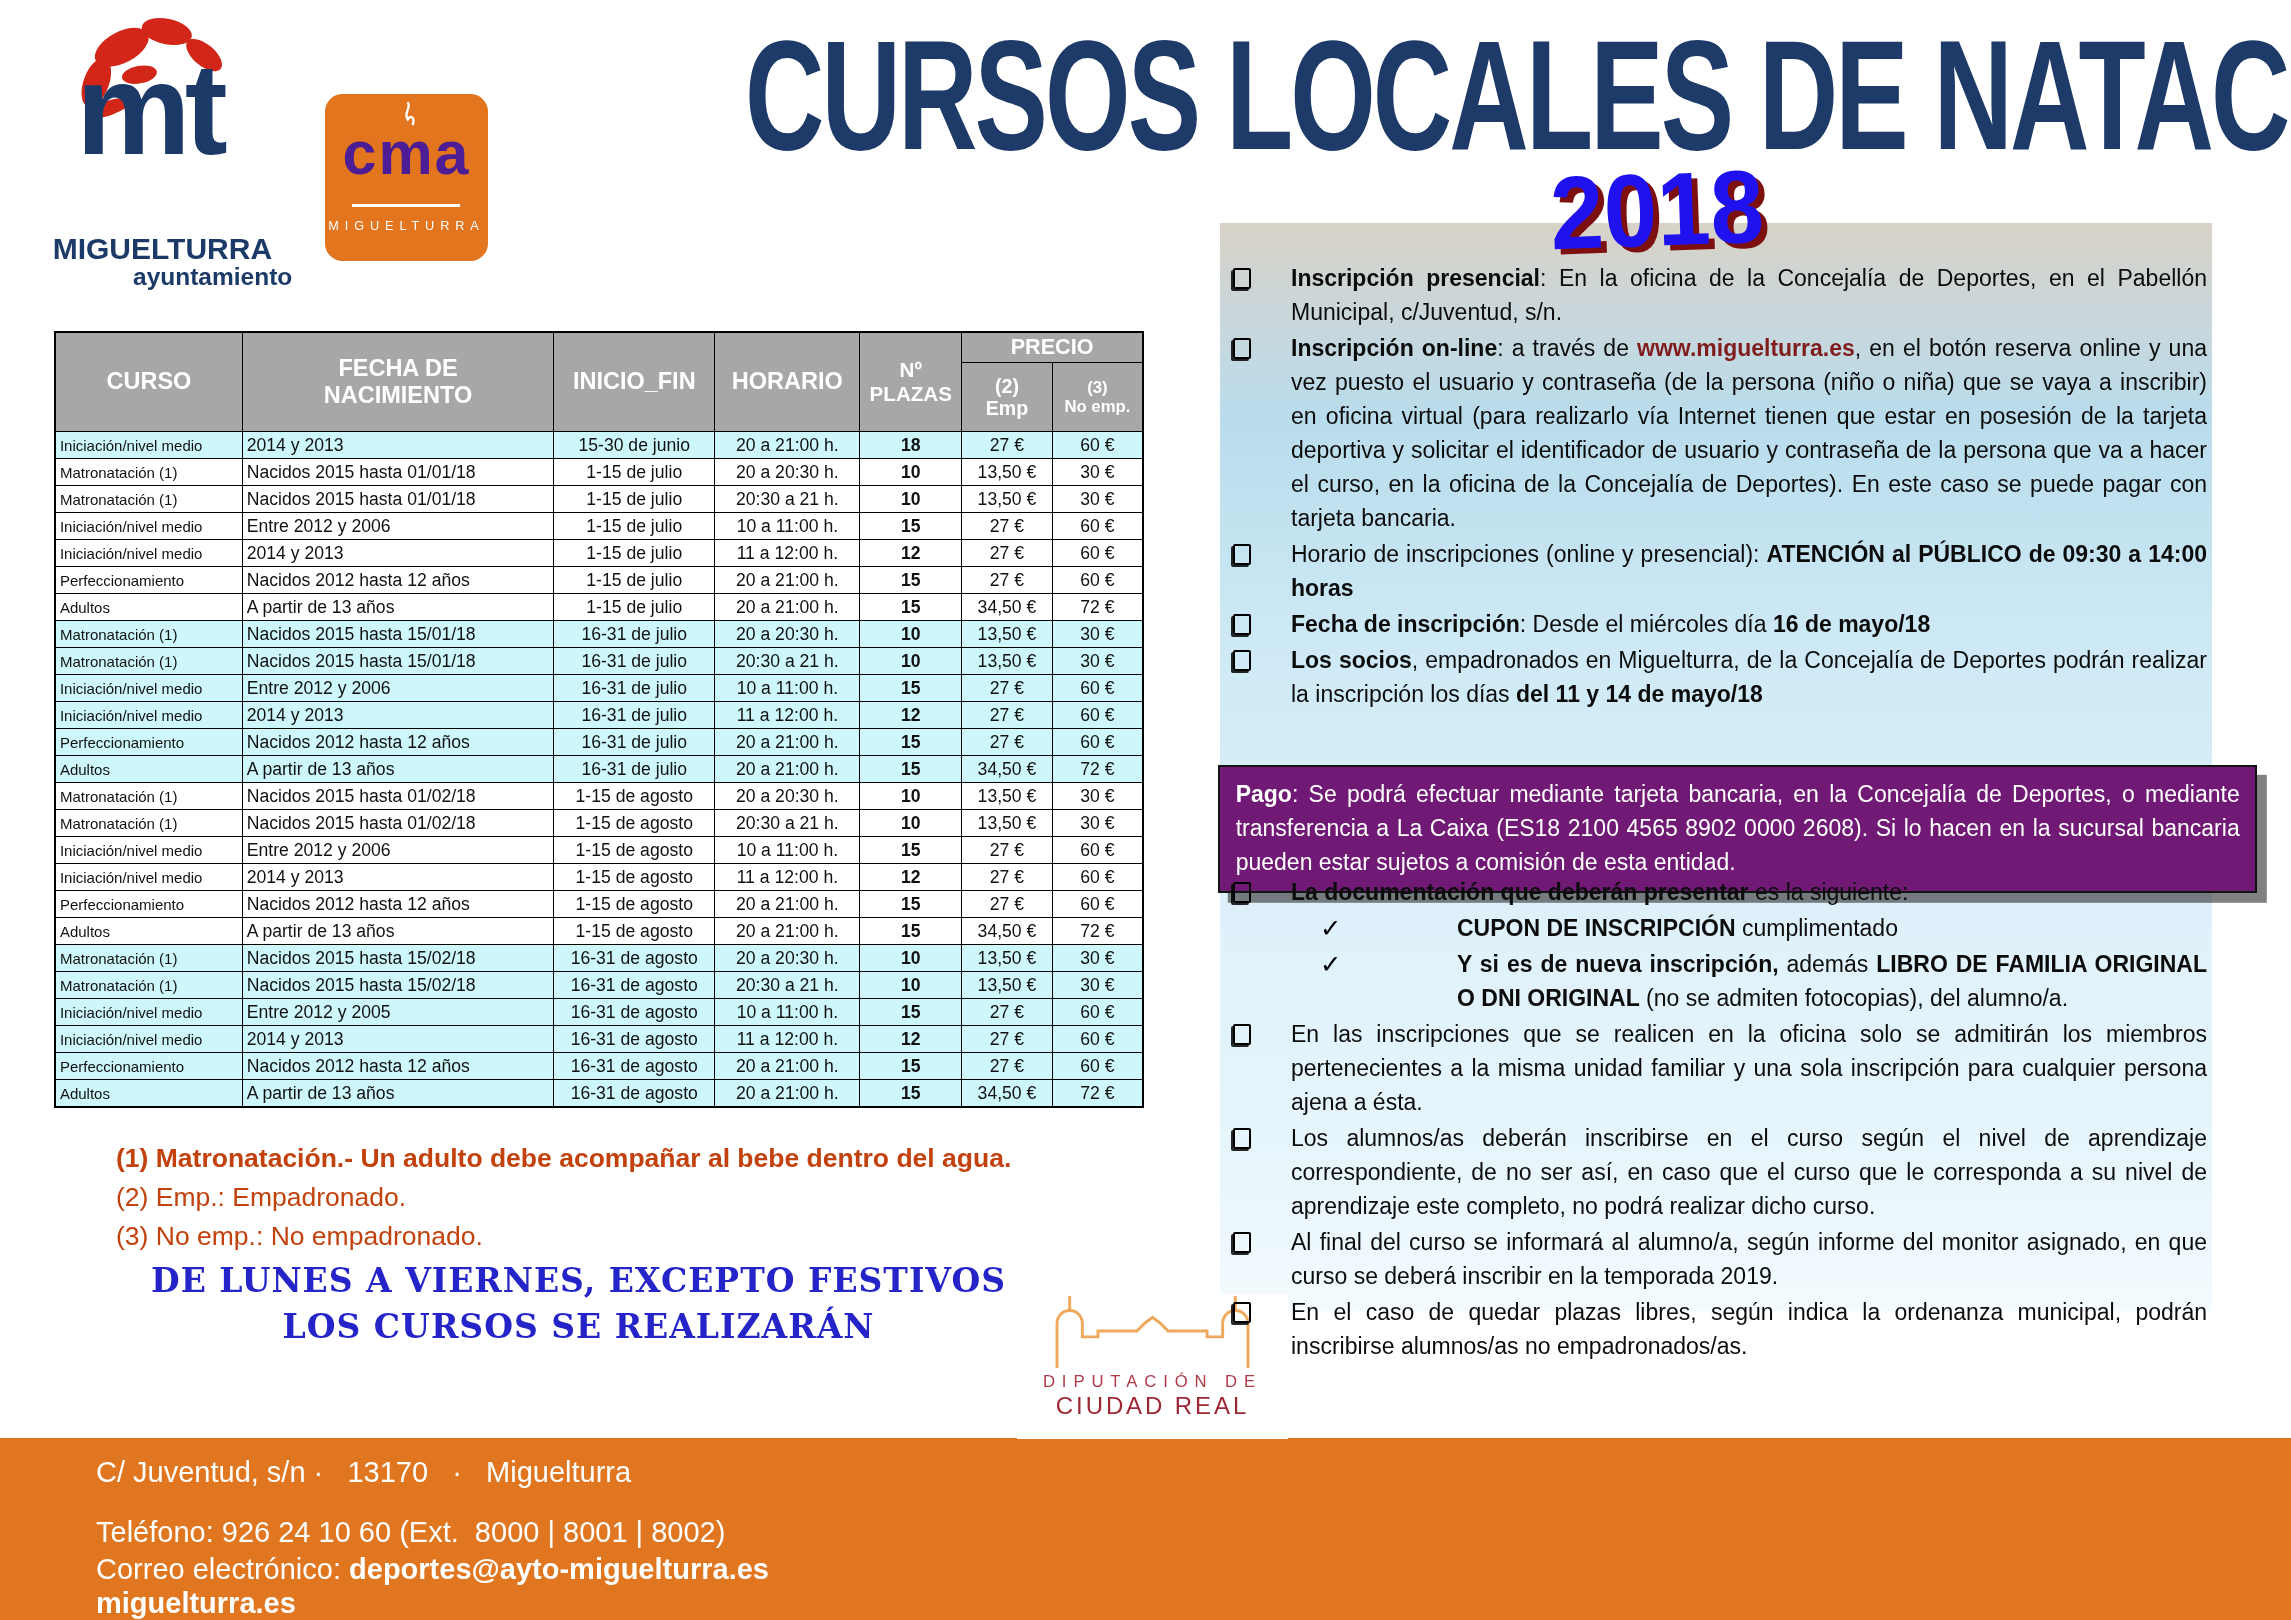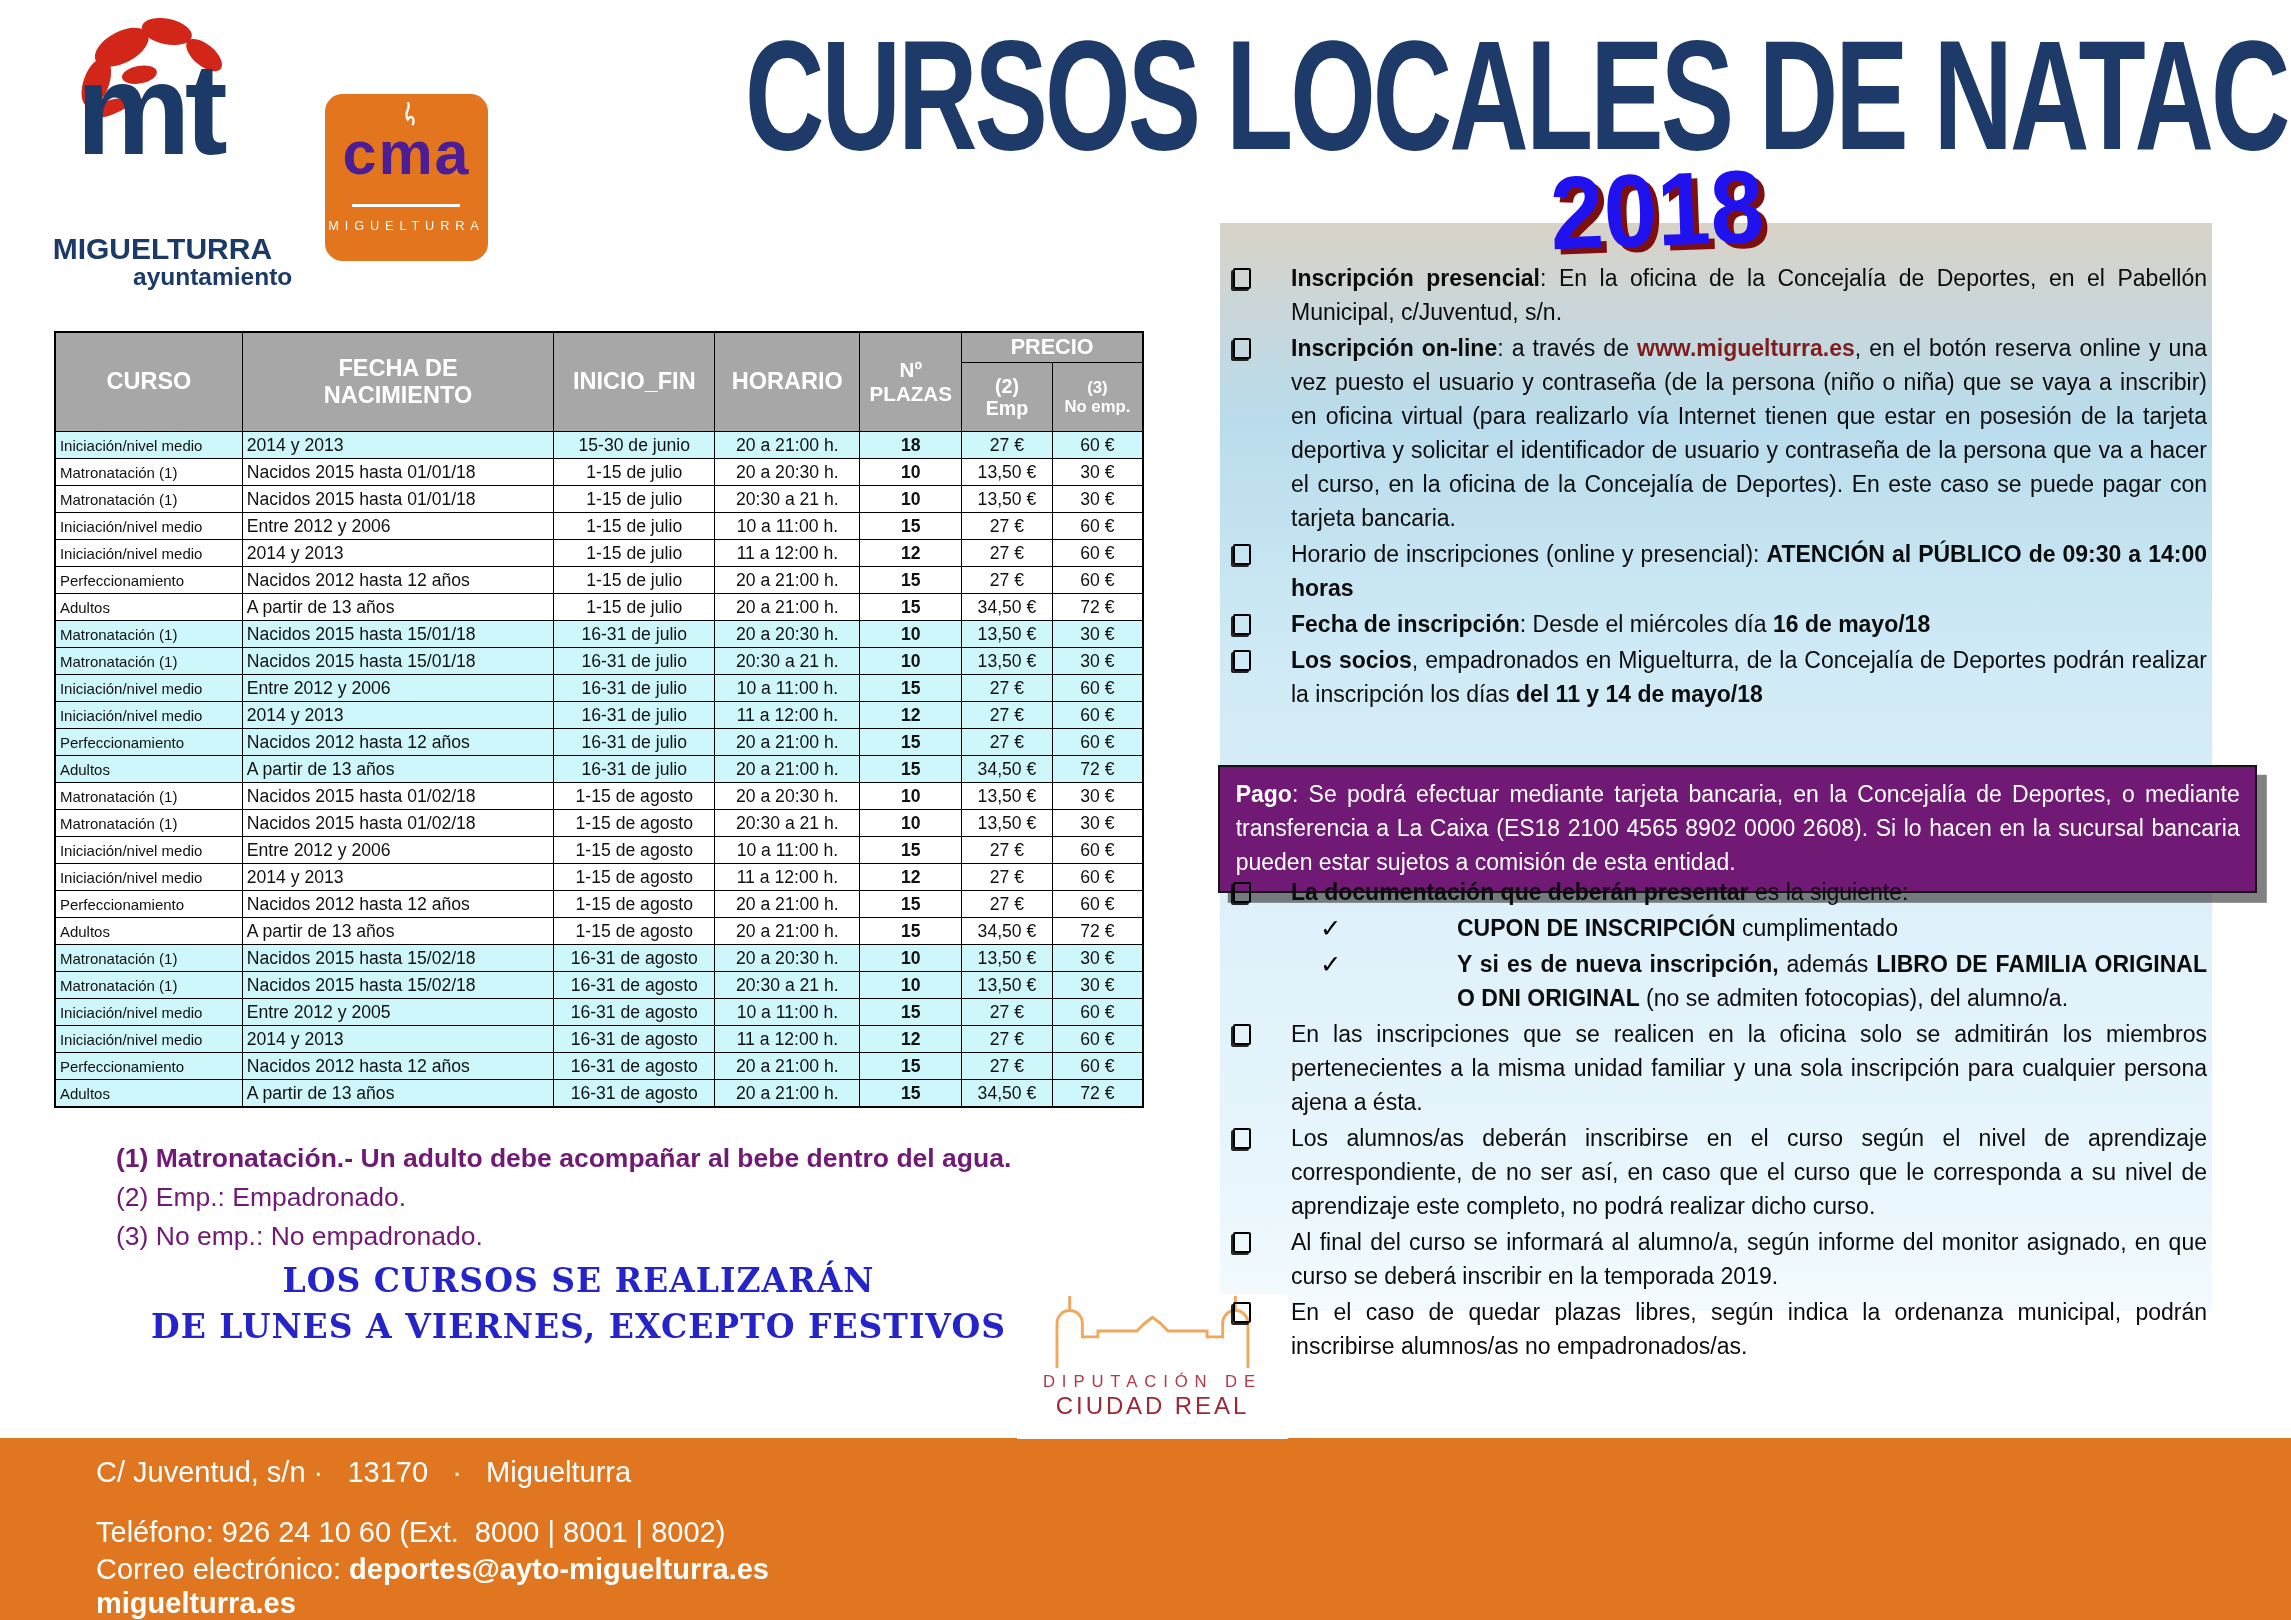--- a/index.html
+++ b/index.html
@@ -41,21 +41,21 @@
   .th-noemp{font-size:16.7px;}
   .course-table td{height:26px;font-size:17.6px;text-align:center;background:#ffffff;}
   .course-table tr.hl td{background:#cdf7fb;}
   .course-table td.col0{font-size:15px;text-align:left;}
   .course-table td.col1{text-align:left;font-size:17.6px;}
   .course-table td.col4{font-weight:700;}
   .cw0{width:186px;}.cw1{width:309px;}.cw2{width:160px;}.cw3{width:144px;}
   .cw4{width:101px;}.cw5{width:90px;}.cw6{width:90px;}
 
   
-  .footnotes{position:absolute;left:116px;top:1139px;font-size:26.5px;line-height:39px;color:#701a75;}
+  .footnotes{position:absolute;left:116px;top:1139px;font-size:26.5px;line-height:39px;color:#c2410c;}
   .footnotes .seg-b{font-weight:700;}
   .notice{position:absolute;left:118px;top:1258px;width:921px;text-align:center;
           font-family:"DejaVu Serif",serif;font-weight:700;color:#2424c8;
           font-size:33px;line-height:46px;letter-spacing:1px;}
 
   
   .pool-bg{position:absolute;left:1220px;top:223px;width:992px;height:1088px;
            background:linear-gradient(180deg,#d8d2c6 0%,#ccd6d8 7%,#b9dcec 18%,#cfeaf6 40%,
                        #dff1fa 65%,#e8f6fc 88%,#f4fbfe 100%);}
   .rp-list{position:absolute;width:980px;left:1227px;}
@@ -381,22 +381,22 @@
       </tbody>
   </table>
 
   <div class="footnotes">
       <div class="seg-b">(1) Matronatación.- Un adulto debe acompañar al bebe dentro del agua.</div>
       <div>(2) Emp.: Empadronado.</div>
       <div>(3) No emp.: No empadronado.</div>
     </div>
 
   <div class="notice">
+    <div>DE LUNES A VIERNES, EXCEPTO FESTIVOS</div>
     <div>LOS CURSOS SE REALIZARÁN</div>
-    <div>DE LUNES A VIERNES, EXCEPTO FESTIVOS</div>
   </div>
 
   <div class="rp-list list-a">
       <div class="bullet-item"><span class="marker-square"></span><span class="seg-b">Inscripción presencial</span><span class="">: En la oficina de la Concejalía de Deportes, en el Pabellón Municipal, c/Juventud, s/n.</span></div>
       <div class="bullet-item"><span class="marker-square"></span><span class="seg-b">Inscripción on-line</span><span class="">: a través de </span><span class="seg-b seg-link">www.miguelturra.es</span><span class="">, en el botón reserva online y una vez puesto el usuario y contraseña (de la persona (niño o niña) que se vaya a inscribir) en oficina virtual (para realizarlo vía Internet tienen que estar en posesión de la tarjeta deportiva y solicitar el identificador de usuario y contraseña de la persona que va a hacer el curso, en la oficina de la Concejalía de Deportes). En este caso se puede pagar con tarjeta bancaria.</span></div>
       <div class="bullet-item"><span class="marker-square"></span><span class="">Horario de inscripciones (online y presencial): </span><span class="seg-b">ATENCIÓN al PÚBLICO de 09:30 a 14:00 horas</span></div>
       <div class="bullet-item"><span class="marker-square"></span><span class="seg-b">Fecha de inscripción</span><span class="">: Desde el miércoles día </span><span class="seg-b">16 de mayo/18</span></div>
       <div class="bullet-item"><span class="marker-square"></span><span class="seg-b">Los socios</span><span class="">, empadronados en Miguelturra, de la Concejalía de Deportes podrán realizar la inscripción los días </span><span class="seg-b">del 11 y 14 de mayo/18</span></div>
     </div>
 

